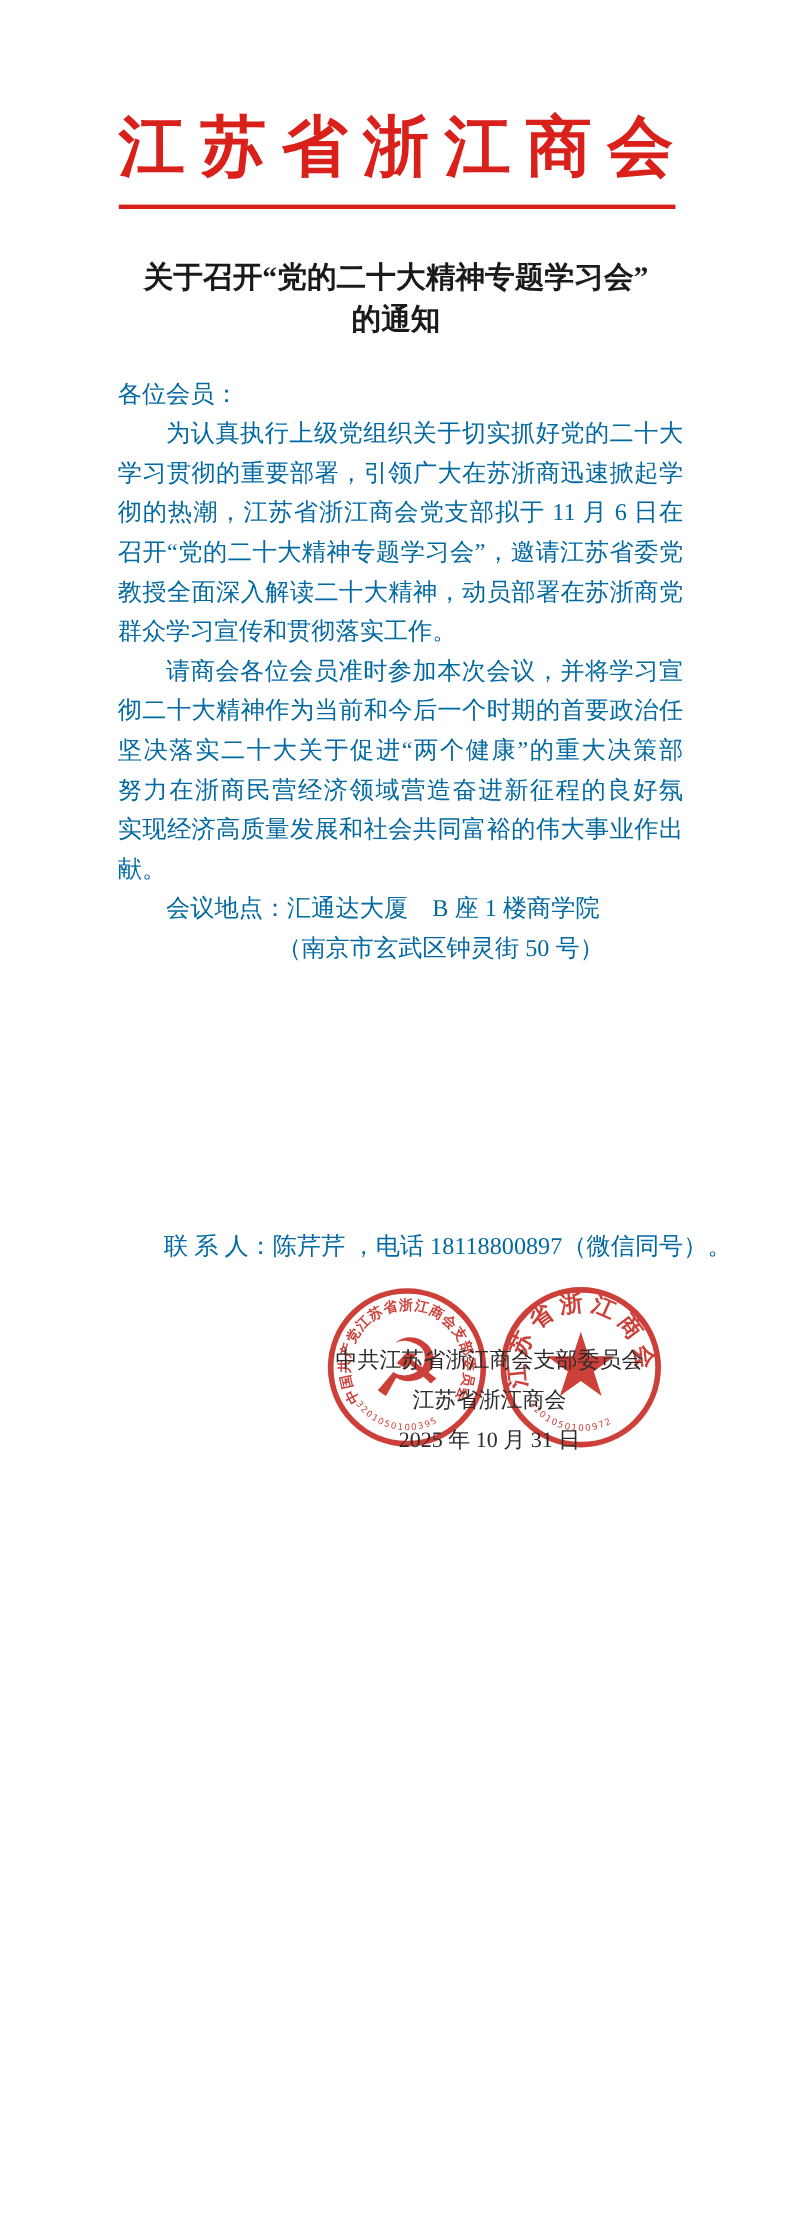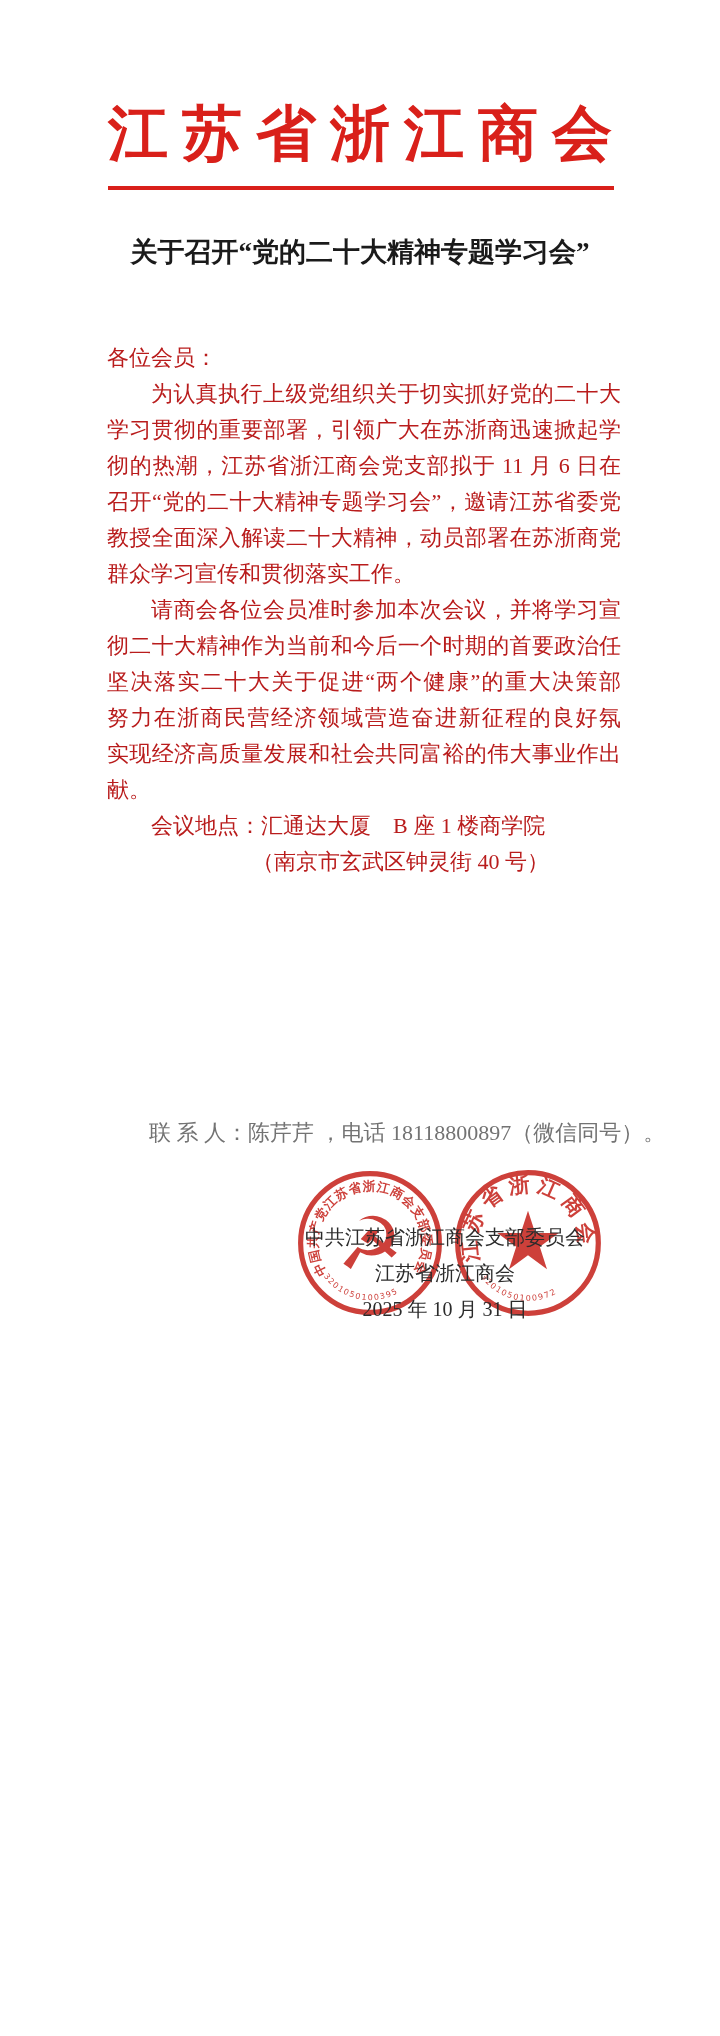--- a/index.html
+++ b/index.html
@@ -26,29 +26,29 @@
   }
   .notice-title{
     position:absolute;top:233px;left:0;right:0;
     text-align:center;
     font-size:27px;font-weight:bold;line-height:38px;
     color:#1a1a1a;
     white-space:nowrap;
   }
   .body-block{
     position:absolute;top:340px;left:107px;width:514px;
-    font-size:22px;line-height:36px;color:#b91c1c;
+    font-size:22px;line-height:36px;color:#0369a1;
   }
   .bl{white-space:nowrap;}
   .bl.j{white-space:normal;text-align:justify;text-align-last:justify;overflow:hidden;height:36px;}
   .bl.ind{padding-left:44px;}
   .bl.addr{padding-left:145px;}
   .contact-line{
     position:absolute;top:1115px;left:107px;width:560px;
-    font-size:22px;line-height:36px;color:#737373;
+    font-size:22px;line-height:36px;color:#0369a1;
     padding-left:42px;white-space:nowrap;
   }
   .seal{position:absolute;z-index:1;opacity:0.92;}
   .seal-party{top:1168px;left:295px;width:150px;height:150px;}
   .seal-chamber{top:1167px;left:452px;width:152px;height:152px;}
   .seal .ring-text{font-family:"Liberation Serif","DejaVu Serif",serif;fill:#c9302a;font-weight:bold;}
   .seal-party .ring-text{font-size:13.5px;letter-spacing:0.8px;}
   .seal-chamber .ring-text{font-size:22px;letter-spacing:6px;}
   .seal .serial-text{font-family:"DejaVu Sans",sans-serif;font-size:8.5px;letter-spacing:1.5px;fill:#c9302a;}
   .seal .emblem-glyph{font-family:"DejaVu Sans",sans-serif;fill:#c9302a;}
@@ -62,38 +62,39 @@
 <body>
 
 <div class="page">
 
   <div class="org-title">江苏省浙江商会</div>
 
   <div class="head-rule"></div>
 
   <div class="notice-title">
     <div>关于召开“党的二十大精神专题学习会”</div>
+    <div>的通知</div>
   </div>
 
   <div class="body-block">
     <div class="bl">各位会员：</div>
     <div class="bl ind j">为认真执行上级党组织关于切实抓好党的二十大精神</div>
     <div class="bl j">学习贯彻的重要部署，引领广大在苏浙商迅速掀起学习贯</div>
     <div class="bl j">彻的热潮，江苏省浙江商会党支部拟于 11 月 6 日在南京市</div>
     <div class="bl j">召开“党的二十大精神专题学习会”，邀请江苏省委党校</div>
     <div class="bl j">教授全面深入解读二十大精神，动员部署在苏浙商党员及</div>
     <div class="bl">群众学习宣传和贯彻落实工作。</div>
     <div class="bl ind j">请商会各位会员准时参加本次会议，并将学习宣传贯</div>
     <div class="bl j">彻二十大精神作为当前和今后一个时期的首要政治任务，</div>
     <div class="bl j">坚决落实二十大关于促进“两个健康”的重大决策部署，</div>
     <div class="bl j">努力在浙商民营经济领域营造奋进新征程的良好氛围，为</div>
     <div class="bl j">实现经济高质量发展和社会共同富裕的伟大事业作出新贡</div>
     <div class="bl">献。</div>
     <div class="bl ind">会议地点：汇通达大厦　B 座 1 楼商学院</div>
-    <div class="bl addr">（南京市玄武区钟灵街 40 号）</div>
+    <div class="bl addr">（南京市玄武区钟灵街 50 号）</div>
   </div>
 
   <div class="contact-line">联 系 人：陈芹芹 ，电话 18118800897（微信同号）。</div>
 
   <svg class="seal seal-party" viewBox="0 0 160 160">
     <defs>
       <path id="arcTopL" d="M 34.1 112.1 A 56 56 0 1 1 125.9 112.1"></path>
       <path id="arcBotL" d="M 27.2 110.5 A 61 61 0 0 0 132.8 110.5"></path>
     </defs>
     <circle cx="80" cy="80" r="74" fill="none" stroke="#c9302a" stroke-width="5.5"></circle>

